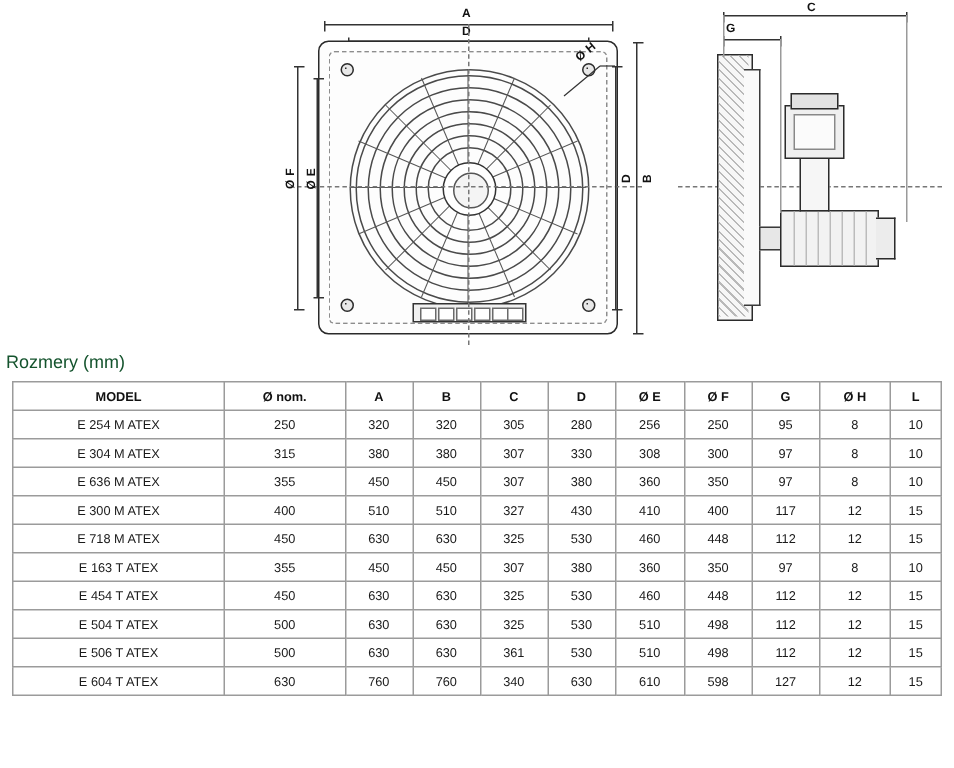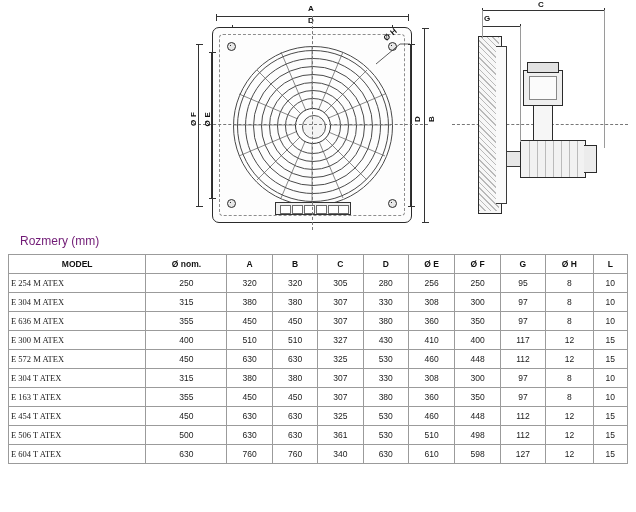--- a/index.html
+++ b/index.html
@@ -282,22 +282,22 @@
     position: absolute;
     background: repeating-linear-gradient(45deg, #b9b9b9 0 1px, transparent 1px 4px);
   }
 
   
   #table-section {
     padding: 0 4px 0 4px;
   }
   #rozmery-title {
     font-size: 12px;
-    color: #701a75;
-    margin: 2px 0 6px 16px;
+    color: #14532d;
+    margin: 2px 0 6px 0;
   }
   table {
     border-collapse: collapse;
     width: 620px;
     margin-left: 4px;
     font-size: 8.5px;
   }
   th, td {
     border: 1px solid #9b9b9b;
     text-align: center;
@@ -307,22 +307,21 @@
   thead th {
     font-weight: bold;
     font-size: 8.5px;
     color: #111;
     background: #ffffff;
   }
   tbody td {
     color: #1a1a1a;
   }
   tbody td:first-child {
-    text-align: left;
-    font-family: Liberation Serif, serif;
+    text-align: center;
   }
 </style>
 </head>
 <body>
 
 <div id="drawing-area">
 
   <div class="dim-line" style="left:216px; top:16px; width:192px;">
     <div class="tick" style="left:0;"></div>
     <div class="tick" style="left:192px;"></div>
@@ -525,44 +524,31 @@
           <td>510</td>
           <td>327</td>
           <td>430</td>
           <td>410</td>
           <td>400</td>
           <td>117</td>
           <td>12</td>
           <td>15</td>
         </tr>
         <tr>
-          <td>E 572 M ATEX</td>
+          <td>E 718 M ATEX</td>
           <td>450</td>
           <td>630</td>
           <td>630</td>
           <td>325</td>
           <td>530</td>
           <td>460</td>
           <td>448</td>
           <td>112</td>
           <td>12</td>
           <td>15</td>
-        </tr>
-        <tr>
-          <td>E 304 T ATEX</td>
-          <td>315</td>
-          <td>380</td>
-          <td>380</td>
-          <td>307</td>
-          <td>330</td>
-          <td>308</td>
-          <td>300</td>
-          <td>97</td>
-          <td>8</td>
-          <td>10</td>
         </tr>
         <tr>
           <td>E 163 T ATEX</td>
           <td>355</td>
           <td>450</td>
           <td>450</td>
           <td>307</td>
           <td>380</td>
           <td>360</td>
           <td>350</td>
@@ -577,20 +563,33 @@
           <td>630</td>
           <td>325</td>
           <td>530</td>
           <td>460</td>
           <td>448</td>
           <td>112</td>
           <td>12</td>
           <td>15</td>
         </tr>
         <tr>
+          <td>E 504 T ATEX</td>
+          <td>500</td>
+          <td>630</td>
+          <td>630</td>
+          <td>325</td>
+          <td>530</td>
+          <td>510</td>
+          <td>498</td>
+          <td>112</td>
+          <td>12</td>
+          <td>15</td>
+        </tr>
+        <tr>
           <td>E 506 T ATEX</td>
           <td>500</td>
           <td>630</td>
           <td>630</td>
           <td>361</td>
           <td>530</td>
           <td>510</td>
           <td>498</td>
           <td>112</td>
           <td>12</td>

